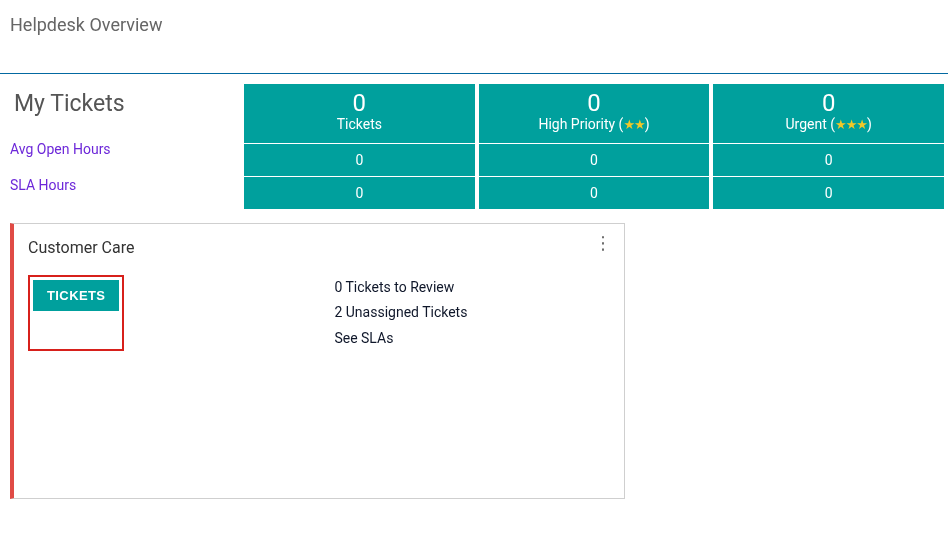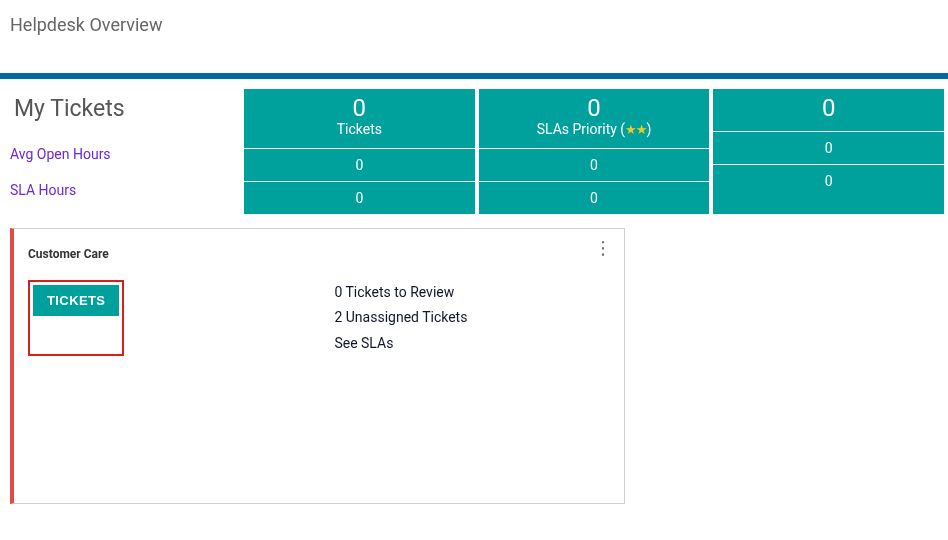--- a/index.html
+++ b/index.html
@@ -10,21 +10,21 @@
     background: #ffffff;
     color: #333;
     width: 948px;
     height: 540px;
     overflow: hidden;
   }
   .page-title {
     font-size: 18px;
     color: #666;
     padding: 14px 10px 38px 10px;
-    border-bottom: 6px solid #0369a1;
+    border-bottom: 1px solid #0369a1;
     margin: 0;
     font-weight: 400;
   }
   .stats-section {
     display: flex;
     padding: 10px 4px 10px 10px;
     gap: 4px;
     align-items: stretch;
   }
   .stats-left {
@@ -83,23 +83,23 @@
   }
   .team-card {
     width: 615px;
     border: 1px solid #cfcfcf;
     border-left: 4px solid #e04b45;
     padding: 14px 14px 14px 14px;
     position: relative;
     height: 276px;
   }
   .card-title {
-    font-size: 12px;
+    font-size: 16px;
     color: #333;
-    font-weight: 700;
+    font-weight: 400;
   }
   .kebab {
     position: absolute;
     right: 12px;
     top: 10px;
     font-size: 18px;
     color: #656565;
     cursor: pointer;
     line-height: 1;
   }
@@ -153,30 +153,33 @@
         <div class="stat-title">Tickets</div>
       </div>
       <div class="stat-sub">0</div>
       <div class="stat-sub">0</div>
     </div>
 
     <div class="stat-col">
       <div class="stat-top">
         <div class="stat-big">0</div>
         <div class="stat-title">
-          <span>SLAs Priority (</span><span class="star">★★</span><span>)</span>
+          <span>High Priority (</span><span class="star">★★</span><span>)</span>
         </div>
       </div>
       <div class="stat-sub">0</div>
       <div class="stat-sub">0</div>
     </div>
 
     <div class="stat-col">
       <div class="stat-top">
         <div class="stat-big">0</div>
+        <div class="stat-title">
+          <span>Urgent (</span><span class="star">★★★</span><span>)</span>
+        </div>
       </div>
       <div class="stat-sub">0</div>
       <div class="stat-sub">0</div>
     </div>
 
   </div>
 </div>
 
 <div class="card-area">
   <div class="team-card">

